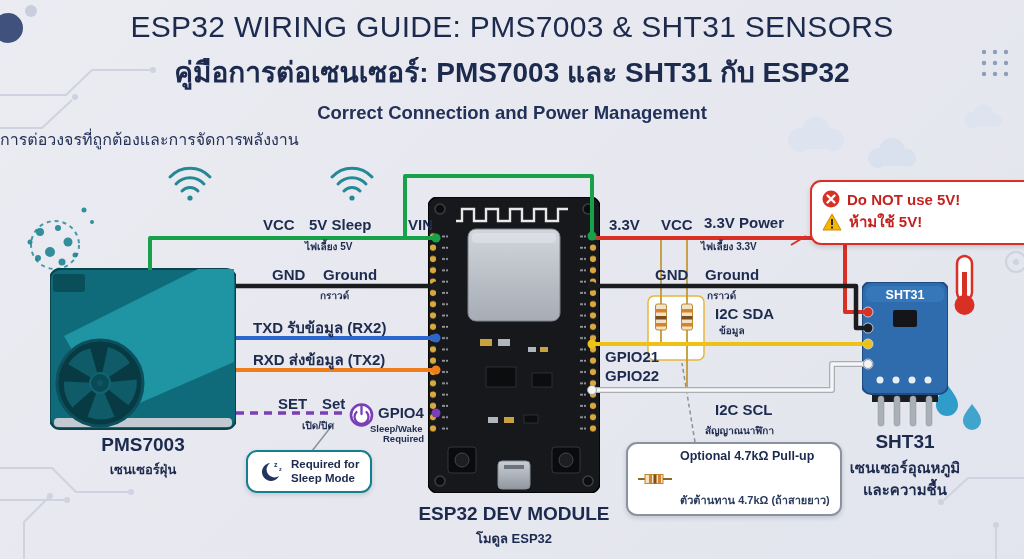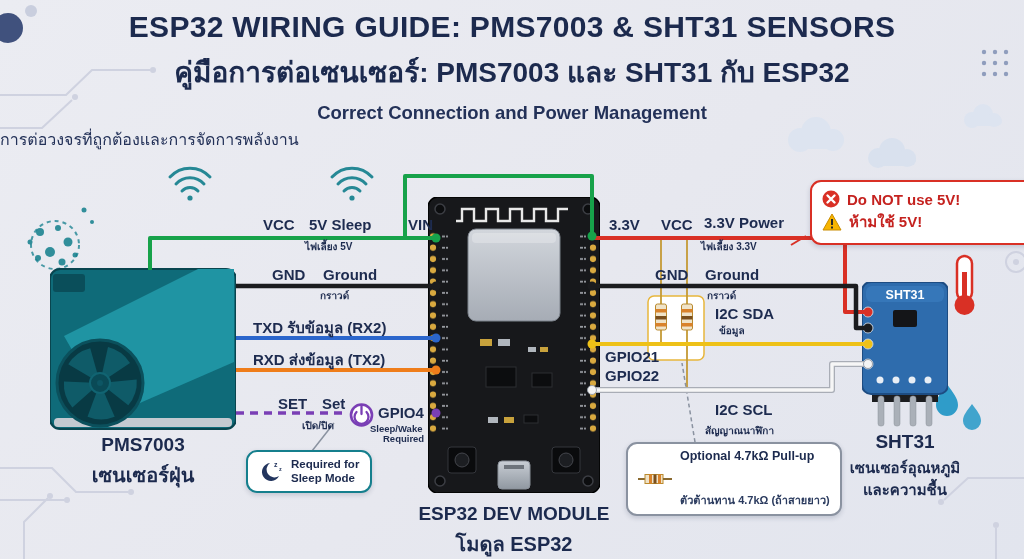--- a/index.html
+++ b/index.html
@@ -5,31 +5,31 @@
   html,body{margin:0;padding:0;background:#cfd2da;}
   .stage{
     position:relative;width:1024px;height:559px;overflow:hidden;
     background:linear-gradient(135deg,#ebecf2 0%,#e7e8ef 55%,#e2e5ee 100%);
     font-family:"Liberation Sans",sans-serif;color:#1c2a4e;
   }
   .abs{position:absolute;}
   svg{display:block;}
   .layer{position:absolute;left:0;top:0;pointer-events:none;}
   
-  .hdr1{position:absolute;top:10px;left:0;right:0;text-align:center;font-size:30px;font-weight:700;letter-spacing:.3px;color:#1c2a4e;}
+  .hdr1{position:absolute;top:10px;left:0;right:0;text-align:center;font-size:30px;font-weight:400;letter-spacing:.3px;color:#1c2a4e;}
   .hdr2{position:absolute;top:50px;left:0;right:0;text-align:center;font-size:28px;font-weight:700;color:#1c2a4e;}
   .hdr3{position:absolute;top:102px;left:0;right:0;text-align:center;font-size:18.5px;font-weight:600;color:#233158;}
   .hdr4{position:absolute;top:127px;left:0;right:0;text-align:left;font-size:16px;font-weight:500;color:#233158;}
   
   .lbl{position:absolute;font-size:15px;font-weight:700;line-height:1.1;color:#1d2b4f;white-space:nowrap;}
   .lbl.th{font-size:10px;font-weight:700;}
   .lbl.small{font-size:9.5px;font-weight:700;}
   
   .cap{position:absolute;text-align:center;white-space:nowrap;}
-  .cap.sub{font-size:20px;font-weight:600;color:#1c2a4e;}
+  .cap.sub{font-size:13px;font-weight:600;color:#1c2a4e;}
   
   .callout{position:absolute;background:#ffffff;border-radius:11px;box-shadow:0 2px 5px rgba(30,40,70,.18);}
   .callout.no5v{left:810px;top:180px;width:186px;border:2.5px solid #d93025;padding:6px 28px 7px 10px;}
   .callout.no5v .row{display:flex;align-items:center;gap:7px;font-size:15px;font-weight:800;color:#c5221f;margin:2px 0;white-space:nowrap;}
   .callout.sleep{left:246px;top:450px;border:2px solid #157f8d;padding:5px 11px;display:flex;align-items:center;gap:8px;}
   .callout.sleep .txt{font-size:11.5px;font-weight:700;color:#1c2a4e;line-height:1.25;}
   .callout.pullup{left:626px;top:442px;border:2px solid #8a92a0;padding:5px 10px;display:flex;align-items:center;gap:8px;}
   .callout.pullup .l1{font-size:12.5px;font-weight:800;color:#1c2a4e;white-space:nowrap;}
   .callout.pullup .l2{font-size:11px;font-weight:600;color:#2a3a5e;white-space:nowrap;margin-top:28px;}
   

